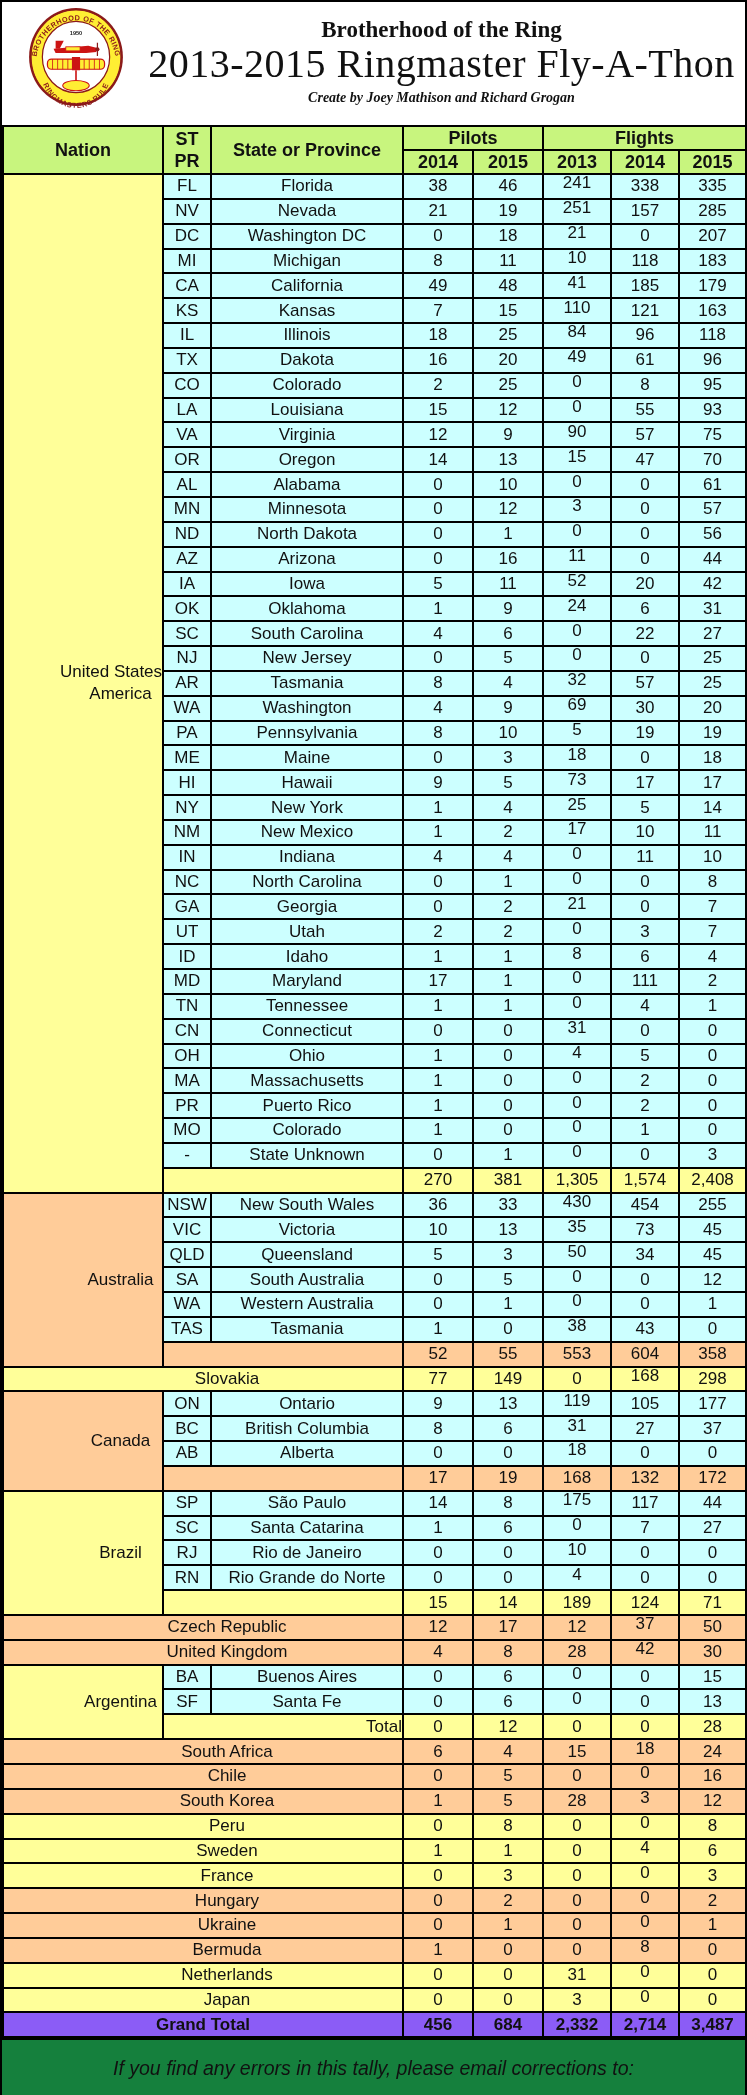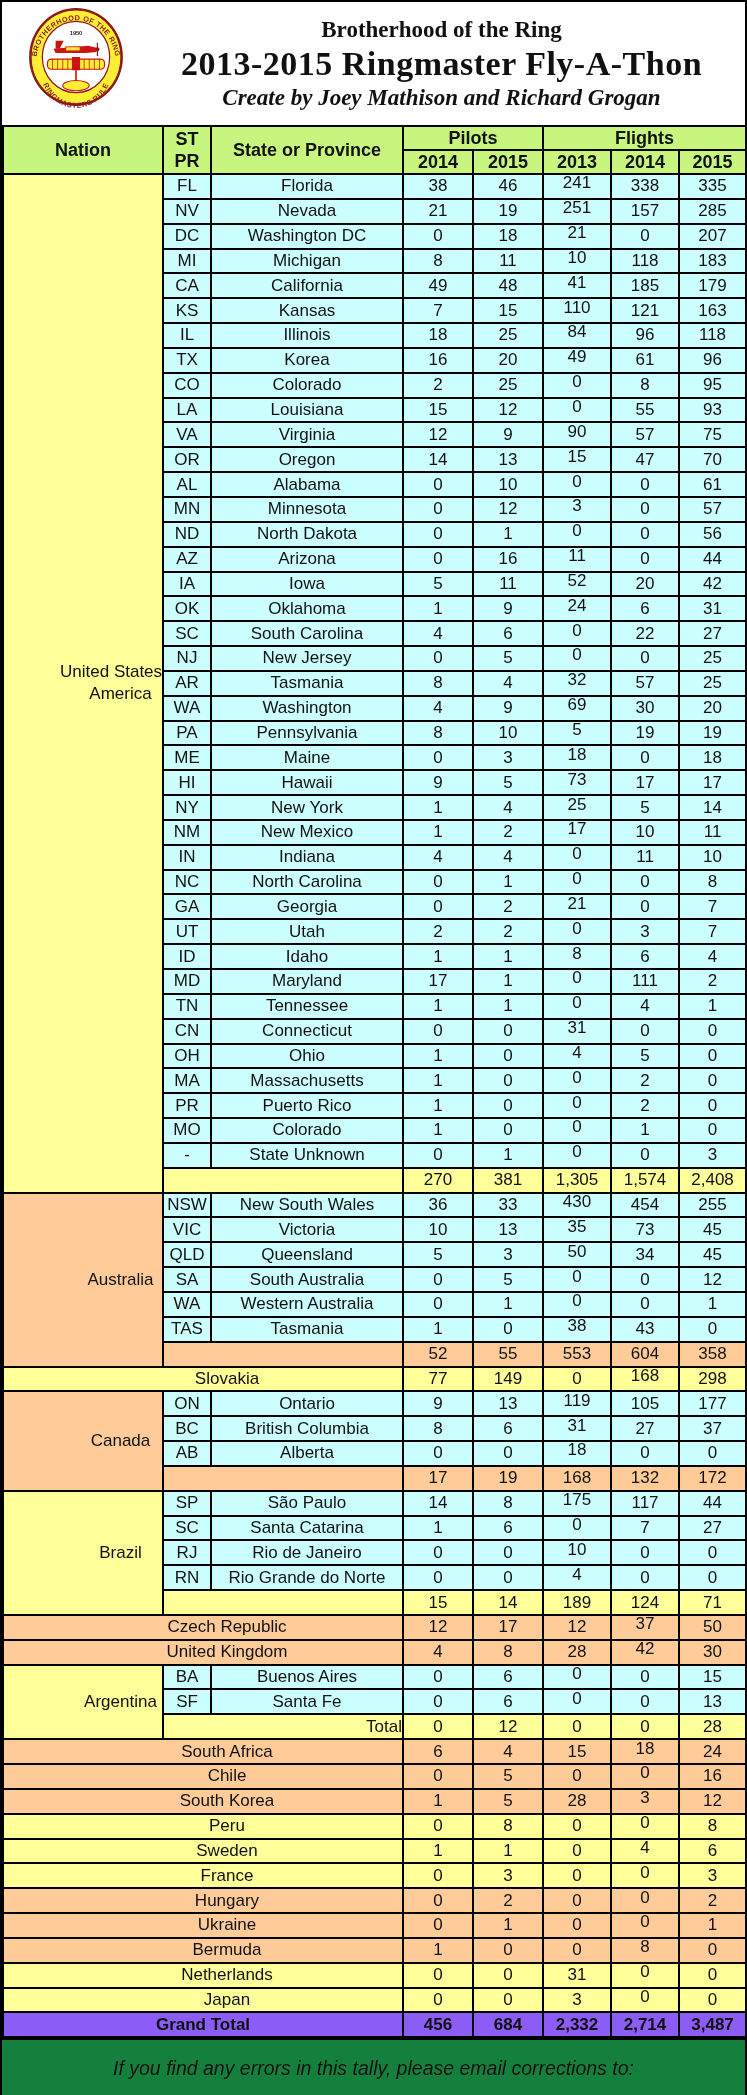--- a/index.html
+++ b/index.html
@@ -19,22 +19,22 @@
     overflow:hidden;
   }
   .logo-wrap{position:absolute;left:14px;top:4px;width:120px;height:102px;}
   .titles{
     margin-left:136px;
     height:100%;
     display:flex;flex-direction:column;justify-content:center;align-items:center;
     font-family:"Liberation Serif", serif;
   }
   .title-line1{font-size:23px;font-weight:bold;line-height:26px;}
-  .title-line2{font-size:34px;font-weight:bold;line-height:42px;letter-spacing:0.5px;}
-  .title-line3{font-size:23px;font-weight:bold;font-style:italic;line-height:26px;}
+  .title-line2{font-size:40px;font-weight:normal;line-height:42px;letter-spacing:0.5px;}
+  .title-line3{font-size:14px;font-weight:bold;font-style:italic;line-height:26px;}
   
   table.tally{
     border-collapse:collapse;
     table-layout:fixed;
     width:743px;
   }
   table.tally th, table.tally td{
     border:2px solid #000;
     text-align:center;
     vertical-align:middle;
@@ -217,21 +217,21 @@
           <td class="bg-cyan">IL</td>
           <td class="bg-cyan">Illinois</td>
           <td class="bg-cyan">18</td>
           <td class="bg-cyan">25</td>
           <td class="bg-cyan"><span class="raise">84</span></td>
           <td class="bg-cyan">96</td>
           <td class="bg-cyan">118</td>
         </tr>
         <tr>
           <td class="bg-cyan">TX</td>
-          <td class="bg-cyan">Korea</td>
+          <td class="bg-cyan">Dakota</td>
           <td class="bg-cyan">16</td>
           <td class="bg-cyan">20</td>
           <td class="bg-cyan"><span class="raise">49</span></td>
           <td class="bg-cyan">61</td>
           <td class="bg-cyan">96</td>
         </tr>
         <tr>
           <td class="bg-cyan">CO</td>
           <td class="bg-cyan">Colorado</td>
           <td class="bg-cyan">2</td>

